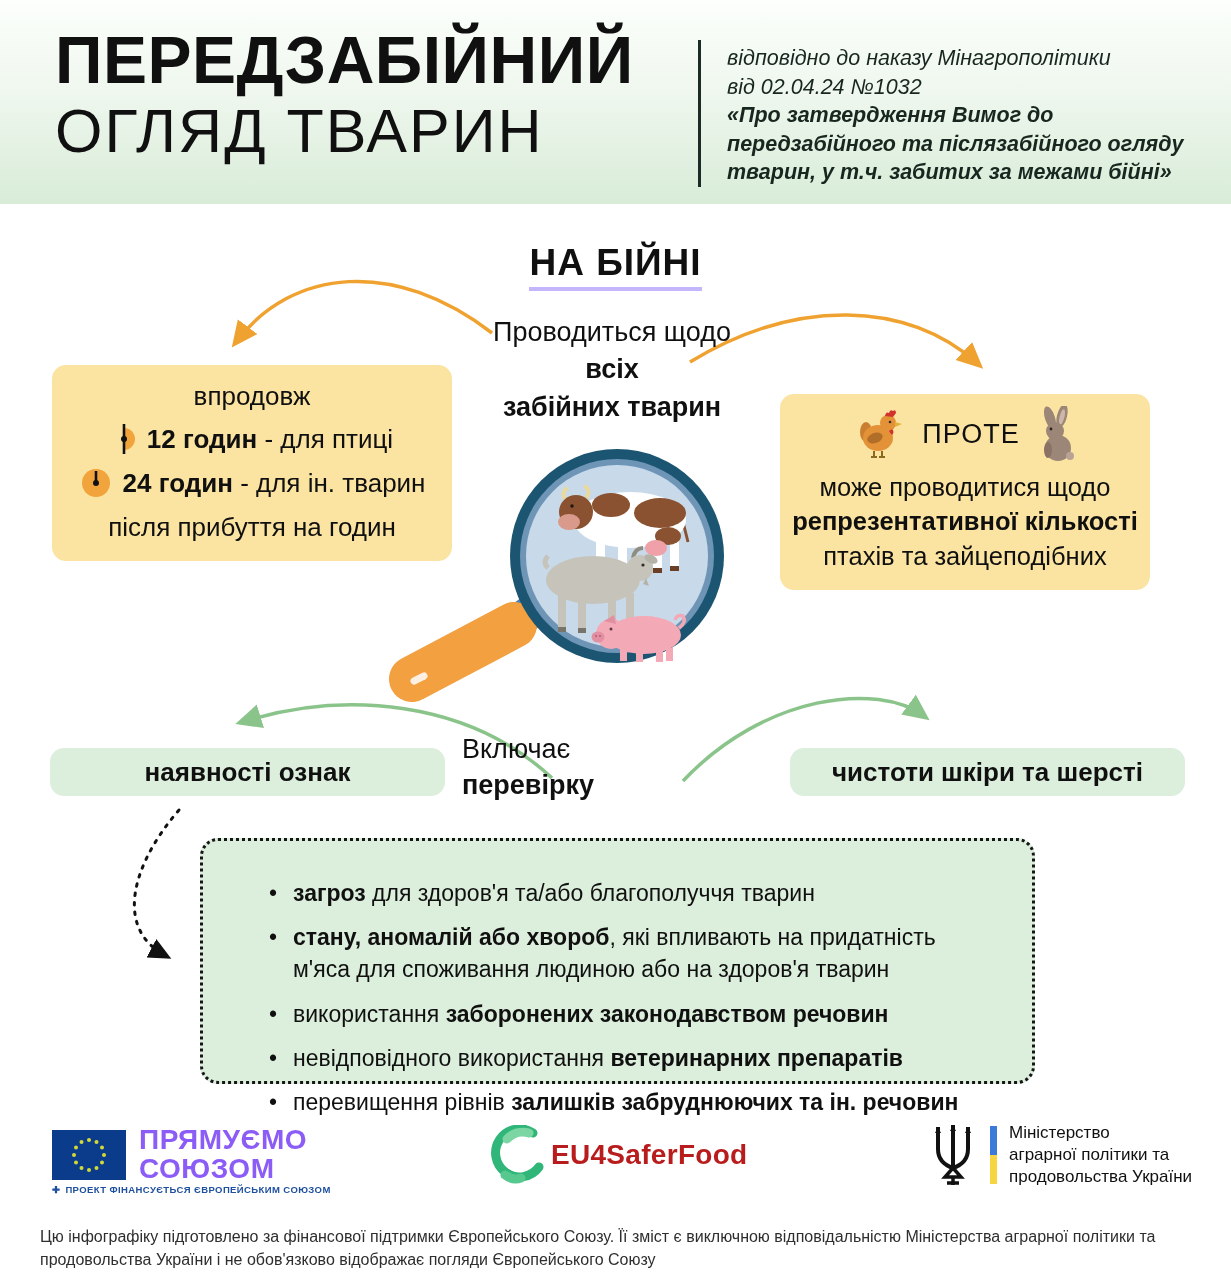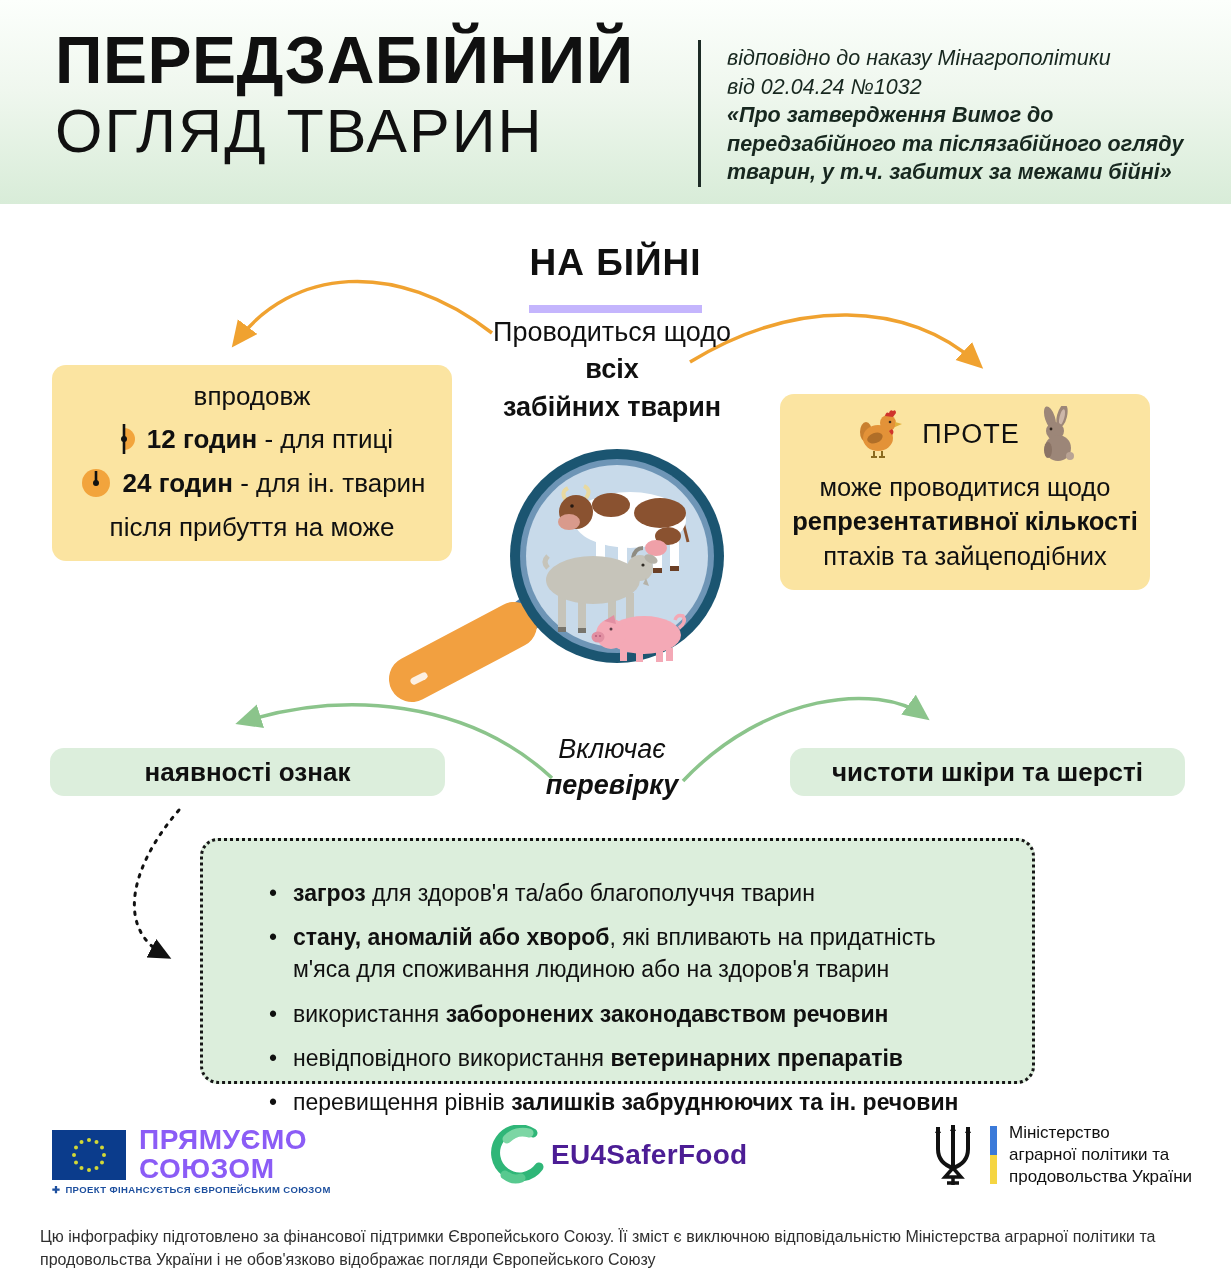--- a/index.html
+++ b/index.html
@@ -13,56 +13,56 @@
   .title-block{position:absolute;left:55px;top:26px;}
   .title-1{font-size:66px;font-weight:800;letter-spacing:.5px;line-height:1.05;}
   .title-2{font-size:61px;font-weight:400;letter-spacing:2px;line-height:1.05;margin-top:4px;}
   .header-divider{position:absolute;left:698px;top:40px;width:3px;height:147px;background:#1d2b26;}
   .legal{position:absolute;left:727px;top:44px;width:478px;font-size:21.5px;font-style:italic;
     color:#17271f;line-height:1.33;font-weight:500;}
   .legal .quote{font-weight:700;}
   
   .section-title{position:absolute;left:0;right:0;top:242px;text-align:center;}
   .section-title span{display:inline-block;font-size:37px;font-weight:800;letter-spacing:1px;
-    border-bottom:8px solid #c4b5fd;padding-bottom:21px;}
+    border-bottom:4px solid #c4b5fd;padding-bottom:3px;}
   .intro{position:absolute;left:412px;top:314px;width:400px;text-align:center;font-size:27px;line-height:1.38;}
   .intro .b{font-weight:700;}
   
   .ybox{position:absolute;background:#fbe4a1;border-radius:14px;box-sizing:border-box;}
   .ybox-left{left:52px;top:365px;width:400px;height:196px;padding-top:16px;}
   .ybox-right{left:780px;top:394px;width:370px;height:196px;padding-top:12px;}
   .ybox .head{text-align:center;font-size:26px;}
   .yrow{display:flex;align-items:center;justify-content:center;gap:10px;font-size:26px;margin-top:10px;}
   .yrow .b{font-weight:700;}
   .yfoot{text-align:center;font-size:26px;margin-top:12px;}
   .prote-row{display:flex;align-items:center;justify-content:center;gap:16px;}
   .prote{font-size:27px;letter-spacing:1px;}
   .ytext{text-align:center;font-size:25.5px;line-height:1.35;margin-top:8px;}
   .ytext .b{font-weight:700;}
   
   .pill{position:absolute;height:48px;background:#dceedc;border-radius:14px;display:flex;
     align-items:center;justify-content:center;font-size:26px;font-weight:700;}
   .pill-left{left:50px;top:748px;width:395px;}
   .pill-right{left:790px;top:748px;width:395px;}
-  .includes{position:absolute;left:462px;top:731px;width:300px;text-align:center;font-size:27px;line-height:1.35;font-style:italic;}
+  .includes{position:absolute;left:462px;top:731px;width:300px;font-size:27px;line-height:1.35;}
   .includes .b{font-weight:700;}
   
   .dashed-box{position:absolute;left:200px;top:838px;width:835px;height:246px;background:#dceedc;
     border:3px dotted #161616;border-radius:18px;box-sizing:border-box;padding:28px 38px 0 56px;}
   .dashed-box ul{list-style:none;margin:8px;padding:0;font-size:23px;line-height:1.4;}
   .dashed-box li{position:relative;padding-left:26px;margin-bottom:12px;}
   .dashed-box li::before{content:"•";position:absolute;left:2px;}
   .dashed-box .b{font-weight:700;}
   
   .eu-logo{position:absolute;left:52px;top:1126px;display:flex;align-items:center;gap:13px;}
   .eu-text{font-size:28px;font-weight:800;color:#8b5cf6;line-height:1.02;letter-spacing:.5px;}
   .eu-tagline{position:absolute;left:52px;top:1184px;font-size:9.5px;font-weight:700;color:#1d4f9e;
     letter-spacing:.4px;display:flex;align-items:center;gap:5px;}
   .saferfood{position:absolute;left:487px;top:1125px;display:flex;align-items:center;gap:2px;}
-  .saferfood .sf-text{font-size:28px;font-weight:800;color:#4c1d95;letter-spacing:.3px;}
+  .saferfood .sf-text{font-size:28px;font-weight:800;color:#b91c1c;letter-spacing:.3px;}
   .ministry{position:absolute;left:928px;top:1122px;display:flex;align-items:center;gap:12px;}
   .min-bar{width:7px;height:58px;}
   .min-bar .blue{width:7px;height:29px;background:#3b7ad9;}
   .min-bar .yellow{width:7px;height:29px;background:#f5d542;}
   .min-text{font-size:17px;line-height:1.28;font-weight:500;color:#101010;}
   .disclaimer{position:absolute;left:40px;top:1226px;width:1158px;font-size:16px;color:#2e2e2e;line-height:1.42;}
   
   .overlay{position:absolute;left:0;top:0;width:1231px;height:1280px;pointer-events:none;}
   .magnifier{position:absolute;left:368px;top:428px;width:372px;height:292px;}
 </style>
@@ -123,21 +123,21 @@
       <div><span class="b">12 годин</span><span> - для птиці</span></div>
     </div>
     <div class="yrow">
       <svg width="34" height="34" viewBox="0 0 34 34">
         <circle cx="17" cy="17" r="14" fill="#f2a43c"></circle>
         <line x1="17" y1="5" x2="17" y2="17" stroke="#111" stroke-width="2.6"></line>
         <circle cx="17" cy="17" r="3" fill="#111"></circle>
       </svg>
       <div><span class="b">24 годин</span><span> - для ін. тварин</span></div>
     </div>
-    <div class="yfoot">після прибуття на може</div>
+    <div class="yfoot">після прибуття на годин</div>
   </div>
 
   <div class="ybox ybox-right">
     <div class="prote-row">
       <svg width="54" height="52" viewBox="0 0 54 52">
         <ellipse cx="14" cy="24" rx="6" ry="10" fill="#c97f2f"></ellipse>
         <ellipse cx="26" cy="30" rx="15" ry="13" fill="#e39238"></ellipse>
         <circle cx="36" cy="15" r="8" fill="#e39238"></circle>
         <path d="M33 8 q1 -5 4 -3 q1 -4 4 -2 q3 -2 3 2 l-3 4 Z" fill="#d0342c"></path>
         <path d="M43 14 l7 2 -7 3 Z" fill="#e2b13c"></path>

